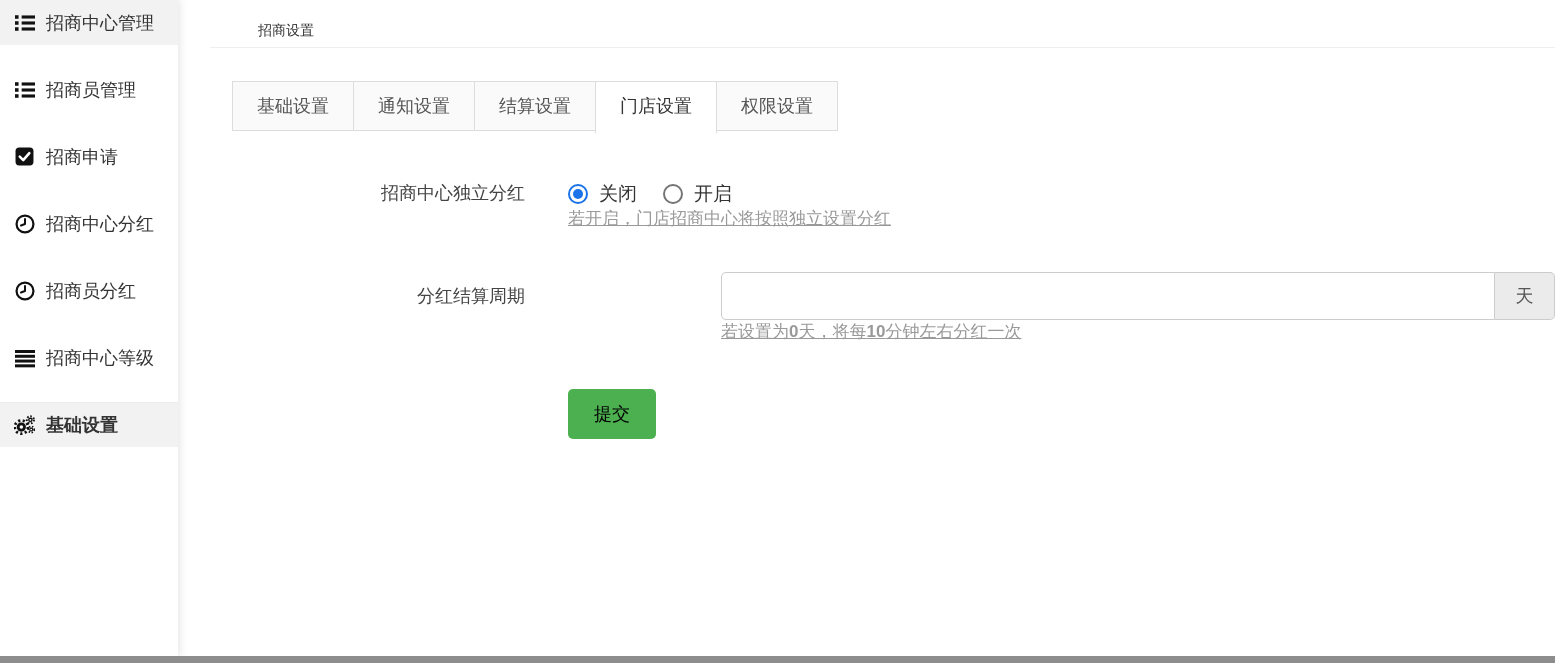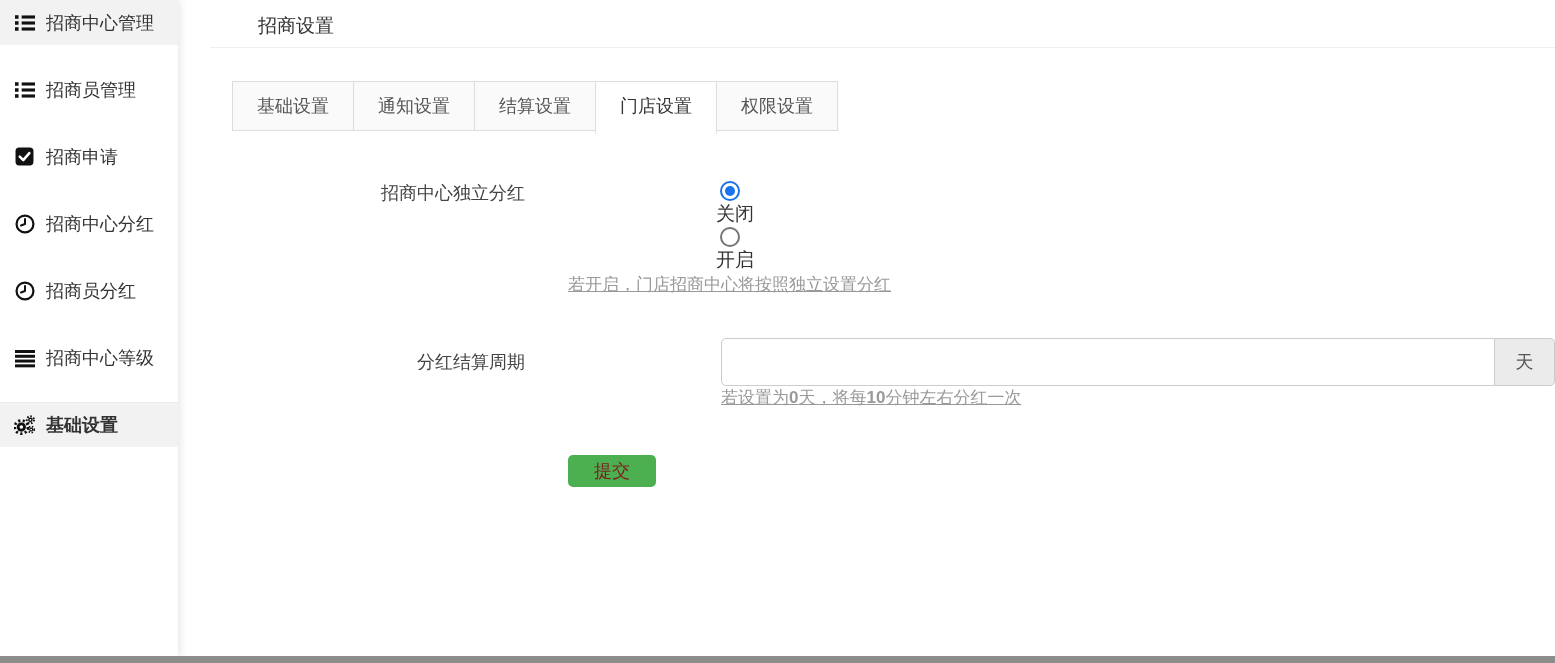--- a/index.html
+++ b/index.html
@@ -39,22 +39,22 @@
     background: #f2f2f2;
     font-weight: bold;
     border-top: 1px solid #ececec;
   }
 
   
   .content { position: absolute; left: 210px; top: 0; right: 0; bottom: 0; background: #fff; }
 
   .page-header {
     height: 48px;
-    padding: 13px 0 0 48px;
-    font-size: 19px; color: #333;
+    padding: 22px 0 0 48px;
+    font-size: 14px; color: #333;
     border-bottom: 1px solid #efefef;
   }
 
   
   .tabs {
     display: flex; align-items: flex-start;
     margin: 33px 0 0 22px;
   }
   .tab {
     padding: 12px 24px;
@@ -82,21 +82,21 @@
     font-size: 18px; color: #444;
     flex: 0 0 315px;
     font-family: Liberation Mono, monospace;
   }
   .form-label.v-center {
     display: flex; align-items: center; justify-content: flex-end;
     height: 48px;
   }
   .control { margin-left: 43px; }
 
-  .radio-group { display: flex; align-items: center; font-size: 19px; color: #333; flex-direction: column; }
+  .radio-group { display: flex; align-items: center; font-size: 19px; color: #333; }
   .radio {
     width: 20px; height: 20px;
     border: 2px solid #757575; border-radius: 50%;
     display: inline-block; position: relative;
     cursor: pointer;
     background: #fff;
   }
   .radio.checked { border-color: #1a73e8; }
   .radio.checked::after {
     content: ''; position: absolute;
@@ -125,24 +125,24 @@
     width: 60px; height: 48px;
     background: #ebebeb;
     border: 1px solid #ccc; border-left: none;
     border-radius: 0 5px 5px 0;
     display: flex; align-items: center; justify-content: center;
     font-size: 18px; color: #555;
   }
 
   .row-submit { margin-top: 46px; }
   .submit-btn {
-    background: #4caf50; color: #7f1d1d;
+    background: #4caf50; color: #000000;
     border: none; border-radius: 5px;
     font-size: 18px;
-    padding: 4px 26px;
+    padding: 13px 26px;
     cursor: pointer;
     font-family: Liberation Sans, sans-serif;
   }
 
   
   .h-scrollbar {
     position: absolute; left: 0; right: 0; bottom: 0;
     height: 7px; background: #8d8d8d; z-index: 5;
   }
 

